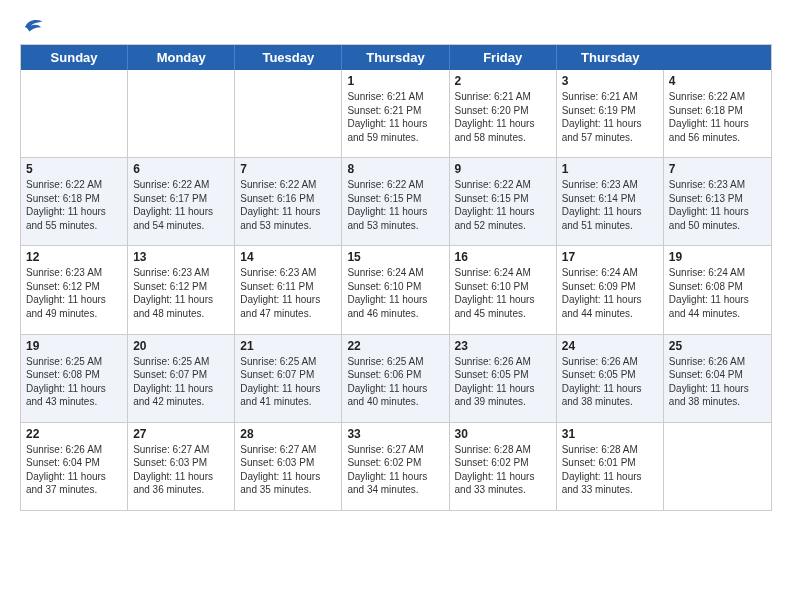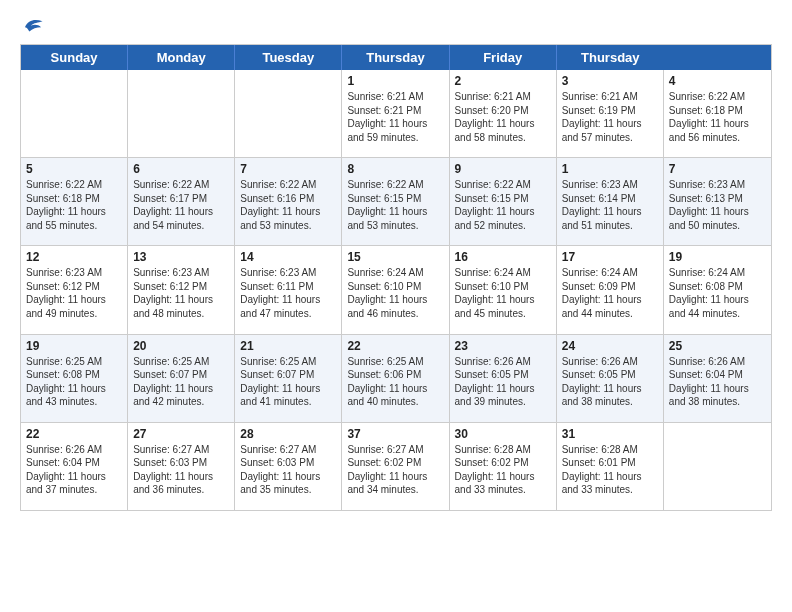--- a/index.html
+++ b/index.html
@@ -318,21 +318,21 @@
 Sunset: 6:03 PM
 Daylight: 11 hours and 36 minutes.</div>
           </div>
           <div class="cal-cell">
             <span class="day-num">28</span>
             <div class="cell-text">Sunrise: 6:27 AM
 Sunset: 6:03 PM
 Daylight: 11 hours and 35 minutes.</div>
           </div>
           <div class="cal-cell">
-            <span class="day-num">37</span>
+            <span class="day-num">33</span>
             <div class="cell-text">Sunrise: 6:27 AM
 Sunset: 6:02 PM
 Daylight: 11 hours and 34 minutes.</div>
           </div>
           <div class="cal-cell">
             <span class="day-num">30</span>
             <div class="cell-text">Sunrise: 6:28 AM
 Sunset: 6:02 PM
 Daylight: 11 hours and 33 minutes.</div>
           </div>

